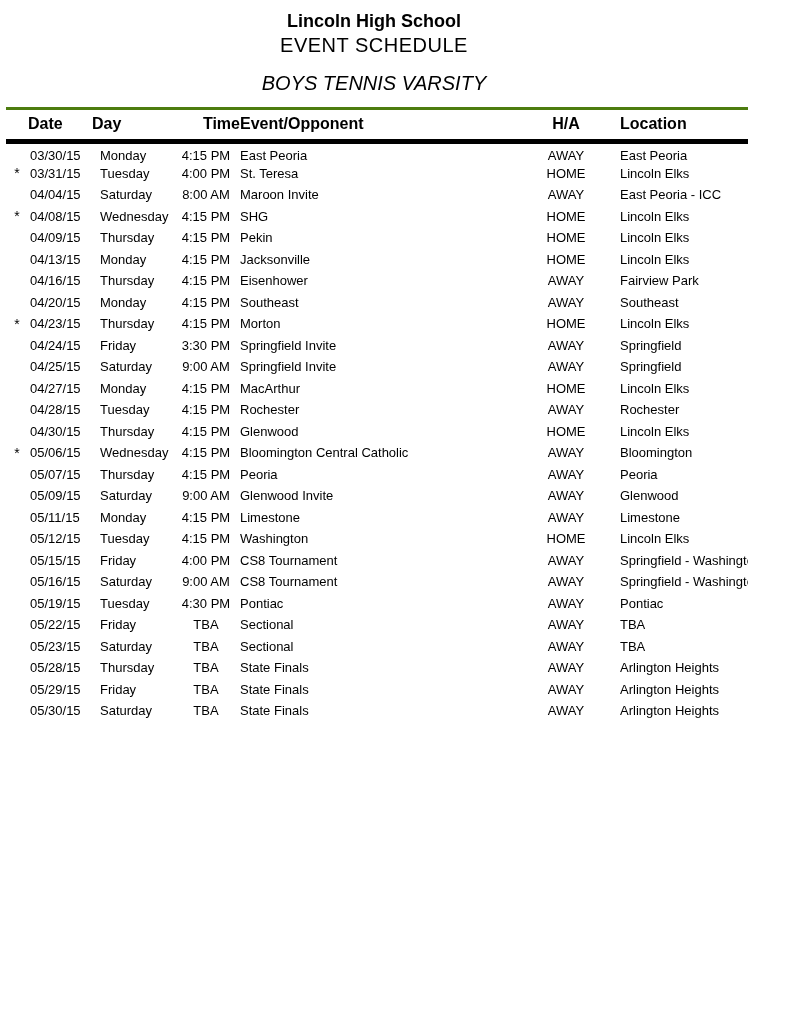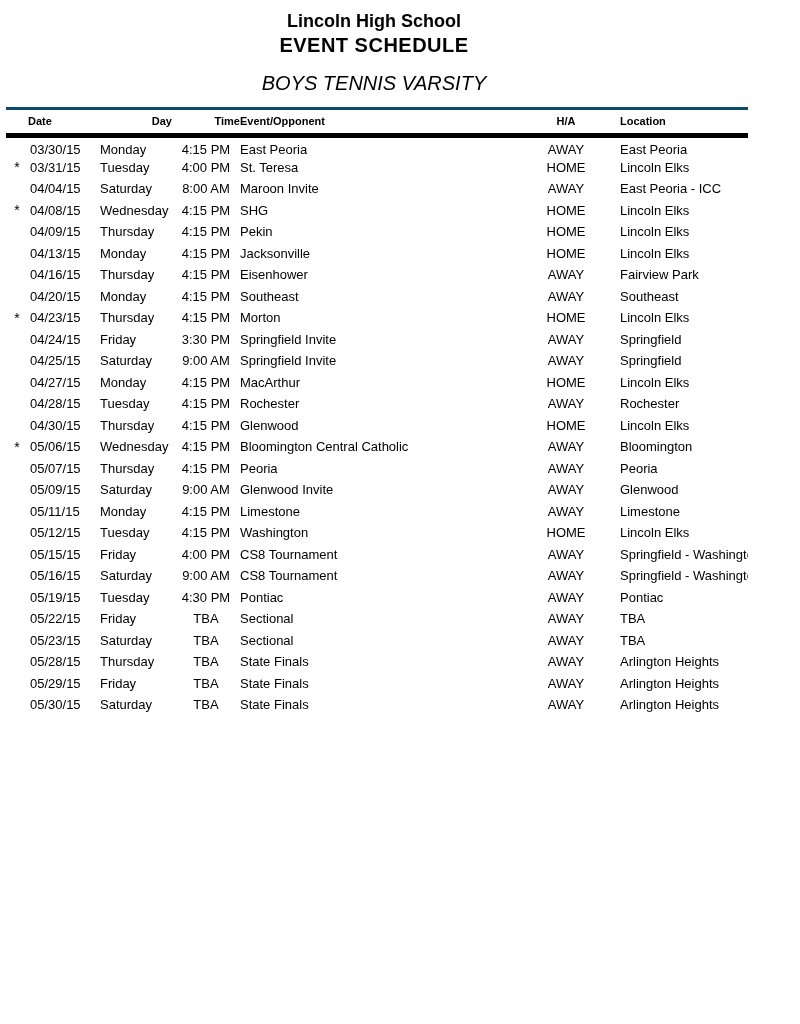--- a/index.html
+++ b/index.html
@@ -20,21 +20,21 @@
     text-align: center;
     padding-top: 10px;
   }
   .school-name {
     font-size: 18px;
     font-weight: bold;
     line-height: 1.25;
   }
   .event-title {
     font-size: 20px;
-    font-weight: bold;
+    font-weight: normal;
     letter-spacing: 0.5px;
     line-height: 1.2;
   }
   .subtitle {
     font-size: 20px;
     font-style: italic;
     margin-top: 15px;
   }
   table.schedule {
     border-collapse: collapse;
@@ -43,31 +43,31 @@
     margin: 12px 0 0 6px;
   }
   table.schedule col.c-star     { width: 22px; }
   table.schedule col.c-date     { width: 64px; }
   table.schedule col.c-day      { width: 80px; }
   table.schedule col.c-time     { width: 68px; }
   table.schedule col.c-event    { width: 278px; }
   table.schedule col.c-ha       { width: 96px; }
   table.schedule col.c-location { width: 184px; }
   thead th {
-    border-top: 3px solid #0c4a6e;
+    border-top: 3px solid #4d7c0f;
     border-bottom: 5px solid #000000;
-    font-size: 11px;
+    font-size: 16px;
     font-weight: bold;
     padding: 5px 0 6px 0;
     text-align: left;
     white-space: nowrap;
   }
   thead th.h-star  { padding: 0; }
   thead th.h-date  { padding-left: 0; }
-  thead th.h-day   { text-align: right; }
+  thead th.h-day   { text-align: left; }
   thead th.h-time  { text-align: right; margin-top: 48px; }
   thead th.h-event { padding-left: 0; }
   thead th.h-ha    { text-align: center; }
   thead th.h-location { padding-left: 6px; margin-left: 40px; }
   tbody tr { height: 21.5px; }
   tbody tr:first-child td { padding-top: 4px; }
   tbody td {
     font-size: 13px;
     padding: 0;
     vertical-align: middle;

